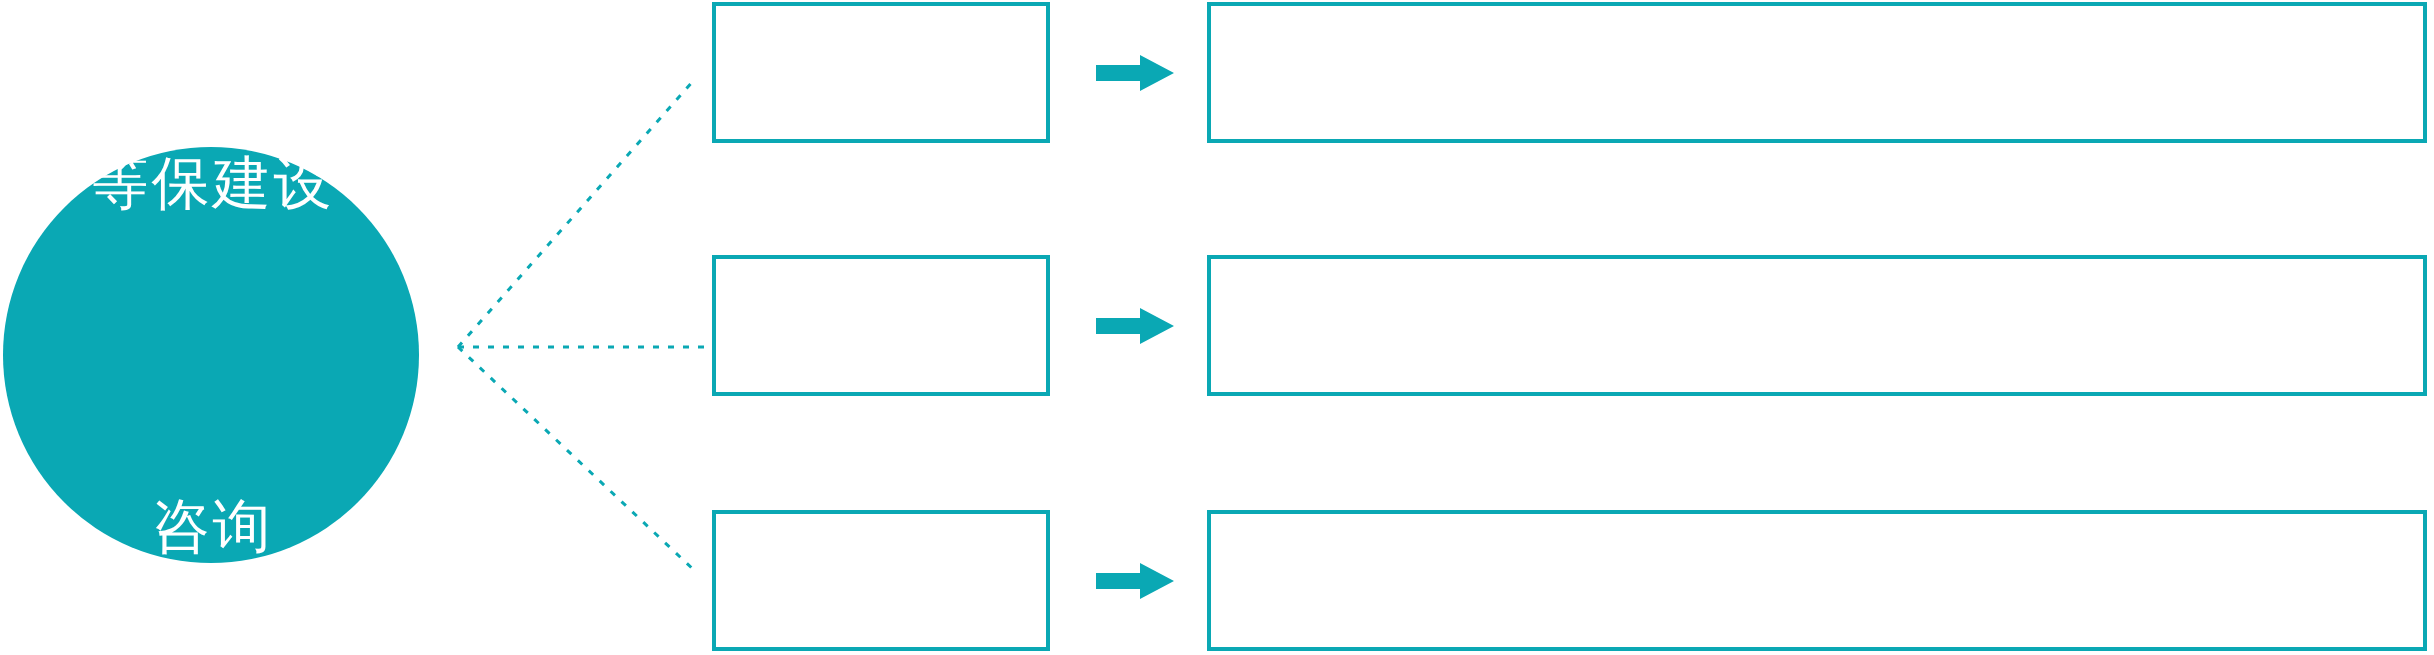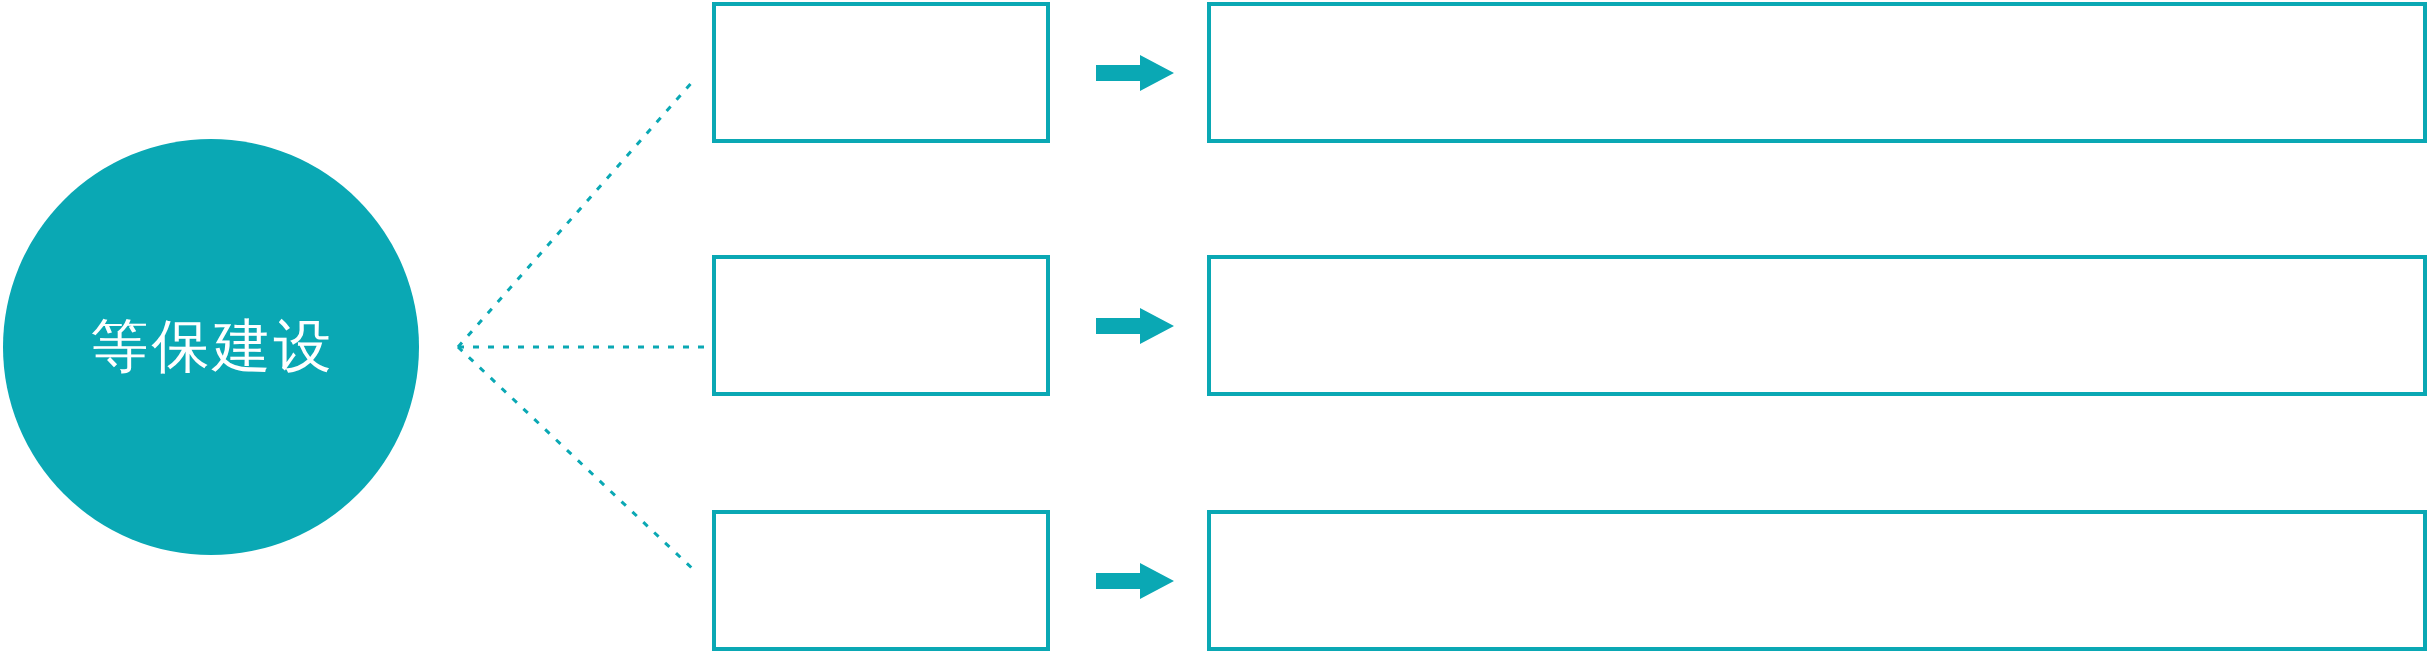--- a/index.html
+++ b/index.html
@@ -11,29 +11,29 @@
     overflow: hidden;
     font-family: "DejaVu Sans", "Liberation Sans", sans-serif;
   }
   svg.overlay {
     position: absolute;
     left: 0; top: 0;
     width: 2434px; height: 655px;
   }
   .hub-circle {
     position: absolute;
-    left: 3px; top: 139px;
+    left: 3px; top: 147px;
     width: 416px; height: 416px;
     border-radius: 50%;
     background: var(--accent, #0aa8b4);
     color: var(--hub-text, #ffffff);
     display: flex;
-    flex-direction: row;
+    flex-direction: column;
     align-items: center;
-    justify-content: center;
+    justify-content: space-between;
     text-align: center;
     font-size: 58px;
     font-weight: 300;
     line-height: 1.26;
     letter-spacing: 3px;
   }
   .hub-circle .line { text-indent: 3px; }
   .box {
     position: absolute;
     box-sizing: border-box;
@@ -60,20 +60,21 @@
 <div class="canvas">
 
   <svg class="overlay" viewBox="0 0 2434 655" xmlns="http://www.w3.org/2000/svg">
     <line x1="458" y1="347" x2="694" y2="80" stroke="var(--accent, #0aa8b4)" stroke-width="3" stroke-dasharray="6 9"></line>
     <line x1="458" y1="347" x2="704" y2="347" stroke="var(--accent, #0aa8b4)" stroke-width="3" stroke-dasharray="6 9"></line>
     <line x1="458" y1="347" x2="696" y2="572" stroke="var(--accent, #0aa8b4)" stroke-width="3" stroke-dasharray="6 9"></line>
   </svg>
 
   <div class="hub-circle">
     <div class="line">等保建设</div>
+    <div class="line">咨询</div>
   </div>
 
   <div class="box small-box top-row">
     <span></span>
   </div>
   <svg class="arrow arrow-1" viewBox="0 0 80 40" xmlns="http://www.w3.org/2000/svg">
     <polygon points="0,12 44,12 44,2 78,20 44,38 44,28 0,28" fill="var(--accent, #0aa8b4)"></polygon>
   </svg>
   <div class="box big-box top-row">
     <span></span>

